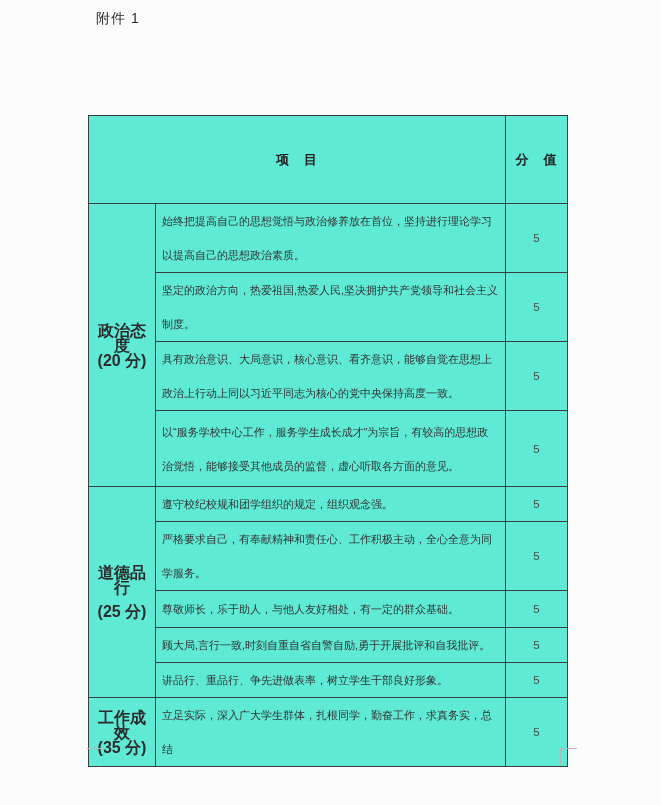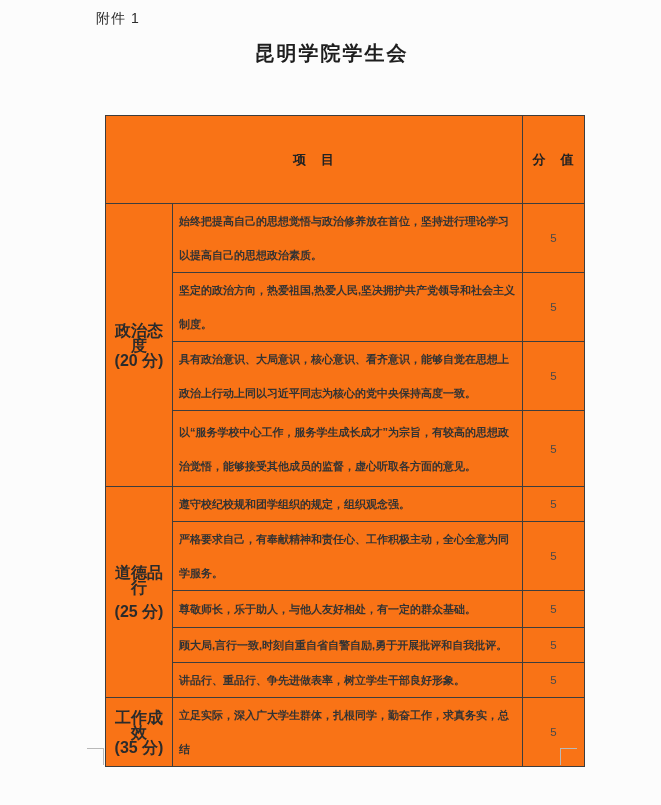--- a/index.html
+++ b/index.html
@@ -13,23 +13,23 @@
   .attachment{
     position:absolute;left:96px;top:10px;
     font-size:14px;color:#2b2b2b;letter-spacing:1px;
   }
   .title-block{
     position:absolute;left:92px;top:37px;width:479px;
     text-align:center;font-size:20px;font-weight:bold;color:#1e1e1e;
     line-height:33px;letter-spacing:2px;
   }
   table.scoring{
-    position:absolute;left:105px;top:115px;width:479px;
+    position:absolute;left:88px;top:115px;width:479px;
     border-collapse:collapse;table-layout:fixed;
-    background:#f97316;
+    background:#5eead4;
     padding-left:45px;
   }
   table.scoring td{
     border:1px solid #3d3d3d;
     overflow:hidden;
     vertical-align:middle;
   }
   col.c-cat{width:67px;}
   col.c-desc{width:350px;}
   col.c-score{width:62px;}
@@ -48,42 +48,41 @@
     text-align:center;font-weight:bold;font-size:13px;color:#222;
     letter-spacing:1px;
   }
   td.cat{
     text-align:center;font-weight:bold;font-size:16px;color:#2b2b2b;
     line-height:15px;padding:0 2px;
   }
   td.cat.gapped .cat-line2{margin-top:9px;}
   td.desc{
     font-size:11px;color:#333;line-height:34px;
-    padding:0 6px;text-align:left;font-weight:bold;
+    padding:0 6px;text-align:left;
   }
   td.score{
     text-align:center;font-size:11.5px;color:#4a4a4a;
   }
   .corner-mark{
     position:absolute;width:16px;height:16px;top:748px;
   }
   .corner-mark.left{
     left:87px;border-top:1px solid #b9b9b9;border-right:1px solid #b9b9b9;
   }
   .corner-mark.right{
     left:560px;border-top:1px solid #b9b9b9;border-left:1px solid #b9b9b9;
   }
 </style>
 </head>
 <body>
 
 <div class="attachment">附件 1</div>
 
 <div class="title-block">
-  <div>昆明学院学生会</div>
 </div>
 
 <table class="scoring">
   <colgroup>
     <col class="c-cat">
       <col class="c-desc">
       <col class="c-score">
   </colgroup>
 
   <tbody>

